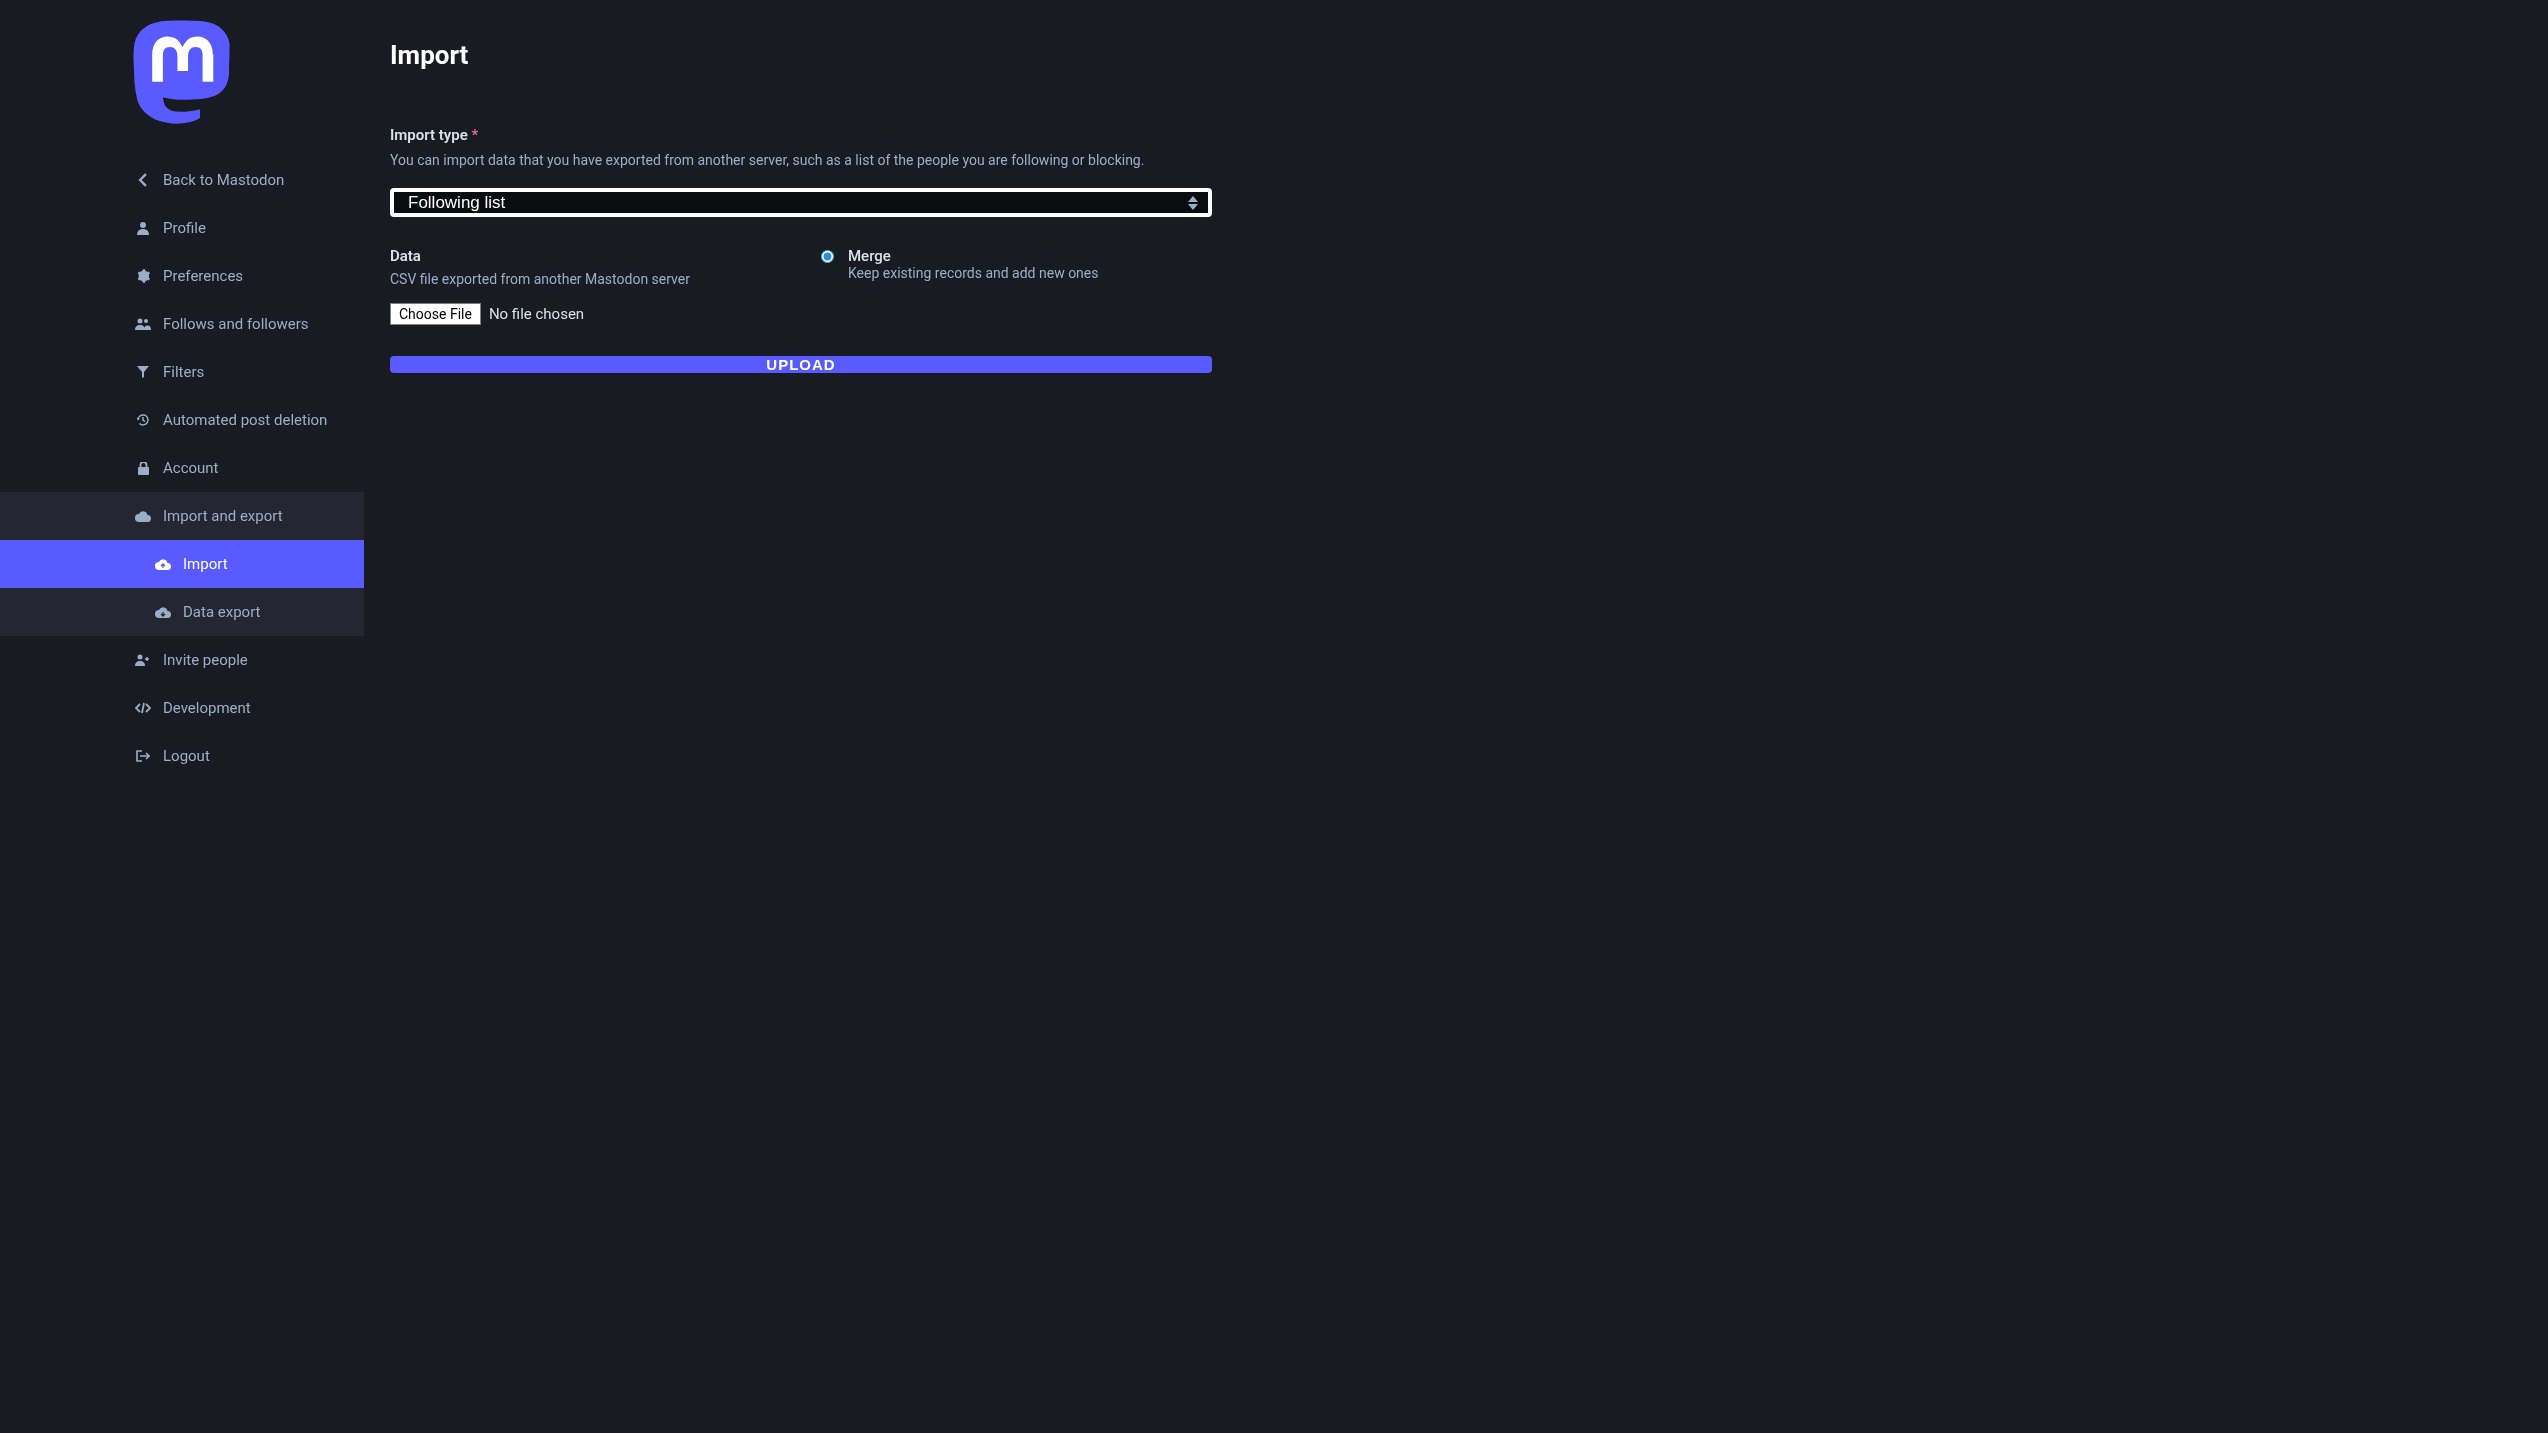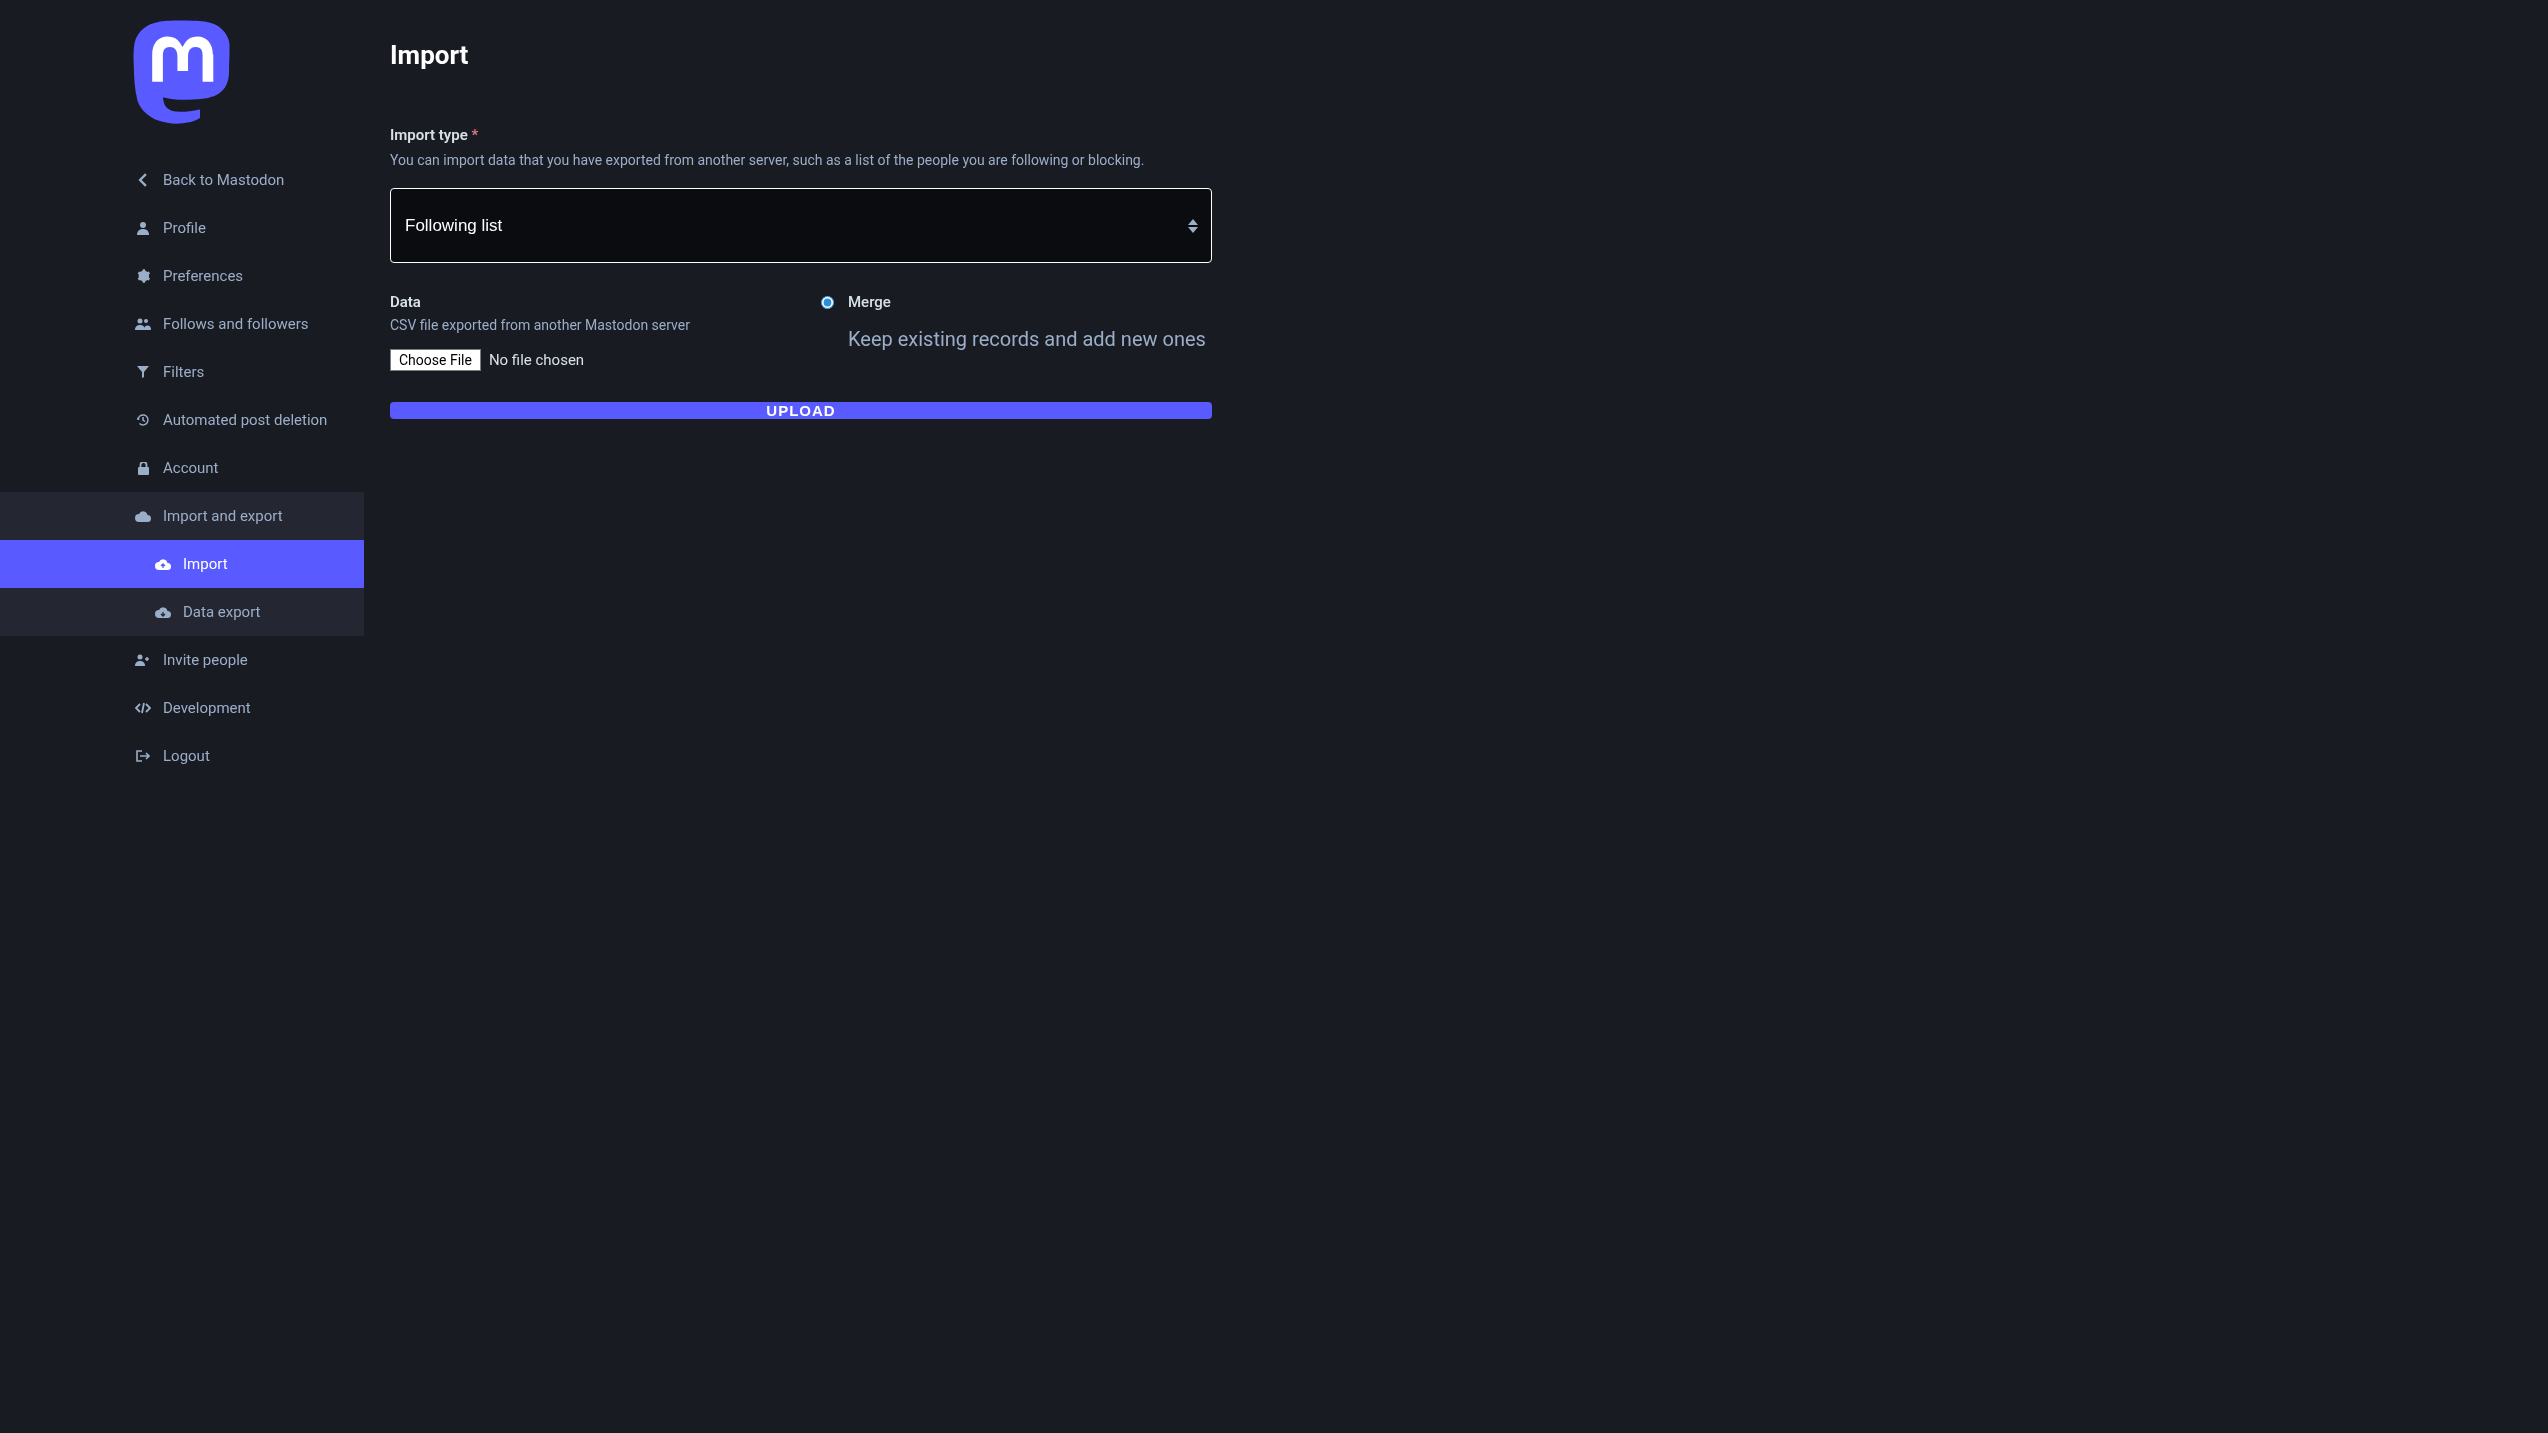--- a/index.html
+++ b/index.html
@@ -97,25 +97,25 @@
   margin-bottom: 20px;
 }
 .select-wrapper {
   position: relative;
   width: 822px;
   margin-bottom: 30px;
 }
 .select {
   width: 100%;
   background: #0b0c10;
-  border: 1px solid #ffffff;
+  border: 4px solid #ffffff;
   border-radius: 4px;
   color: #fff;
   font-size: 17px;
-  padding: 27px 14px;
+  padding: 1px 14px;
   appearance: none;
   cursor: pointer;
 }
 .select-arrows {
   position: absolute;
   right: 14px;
   top: 50%;
   transform: translateY(-50%);
   pointer-events: none;
   display: flex;
@@ -174,22 +174,22 @@
   accent-color: #2b90d9;
   cursor: pointer;
 }
 .radio-label {
   color: #d9e1e8;
   font-size: 15px;
   font-weight: 500;
 }
 .radio-hint {
   color: #9baec8;
-  font-size: 20px;
-  margin-top: 16px;
+  font-size: 14px;
+  margin-top: 0;
 }
 .upload-btn {
   width: 822px;
   background: #595aff;
   border: none;
   border-radius: 4px;
   color: #fff;
   font-size: 15px;
   font-weight: 700;
   letter-spacing: 1px;

